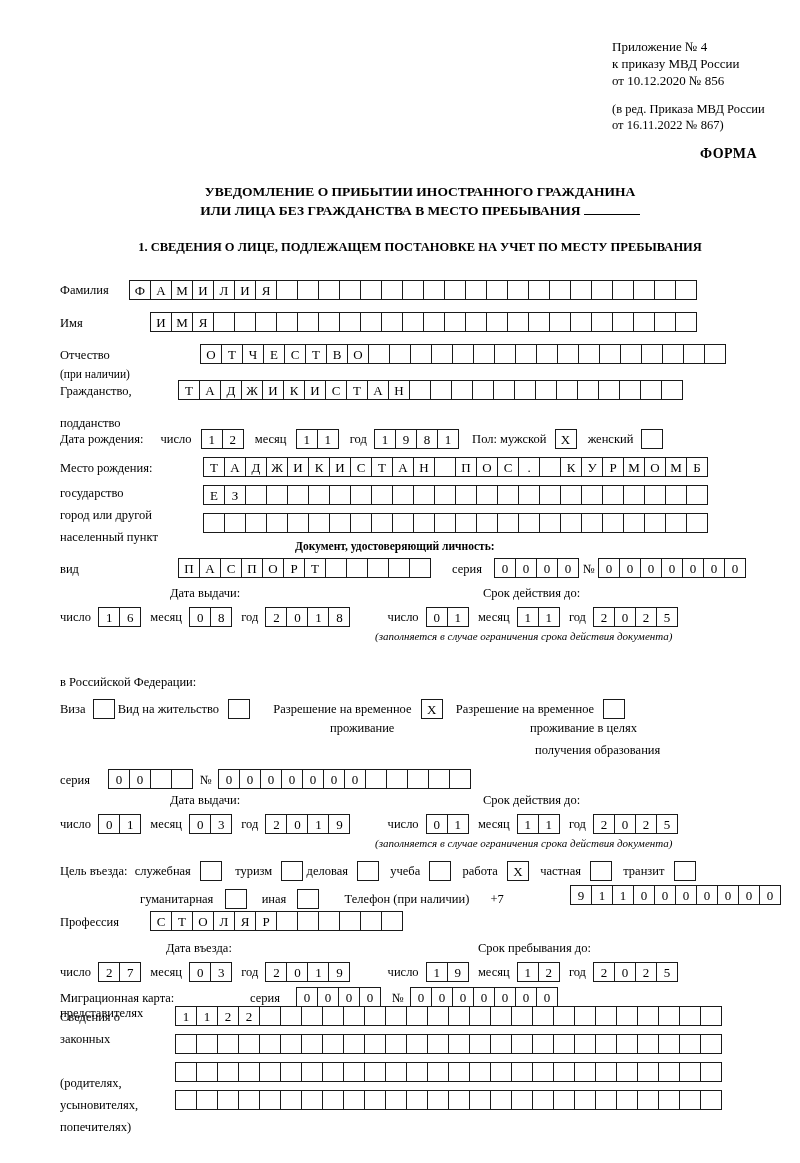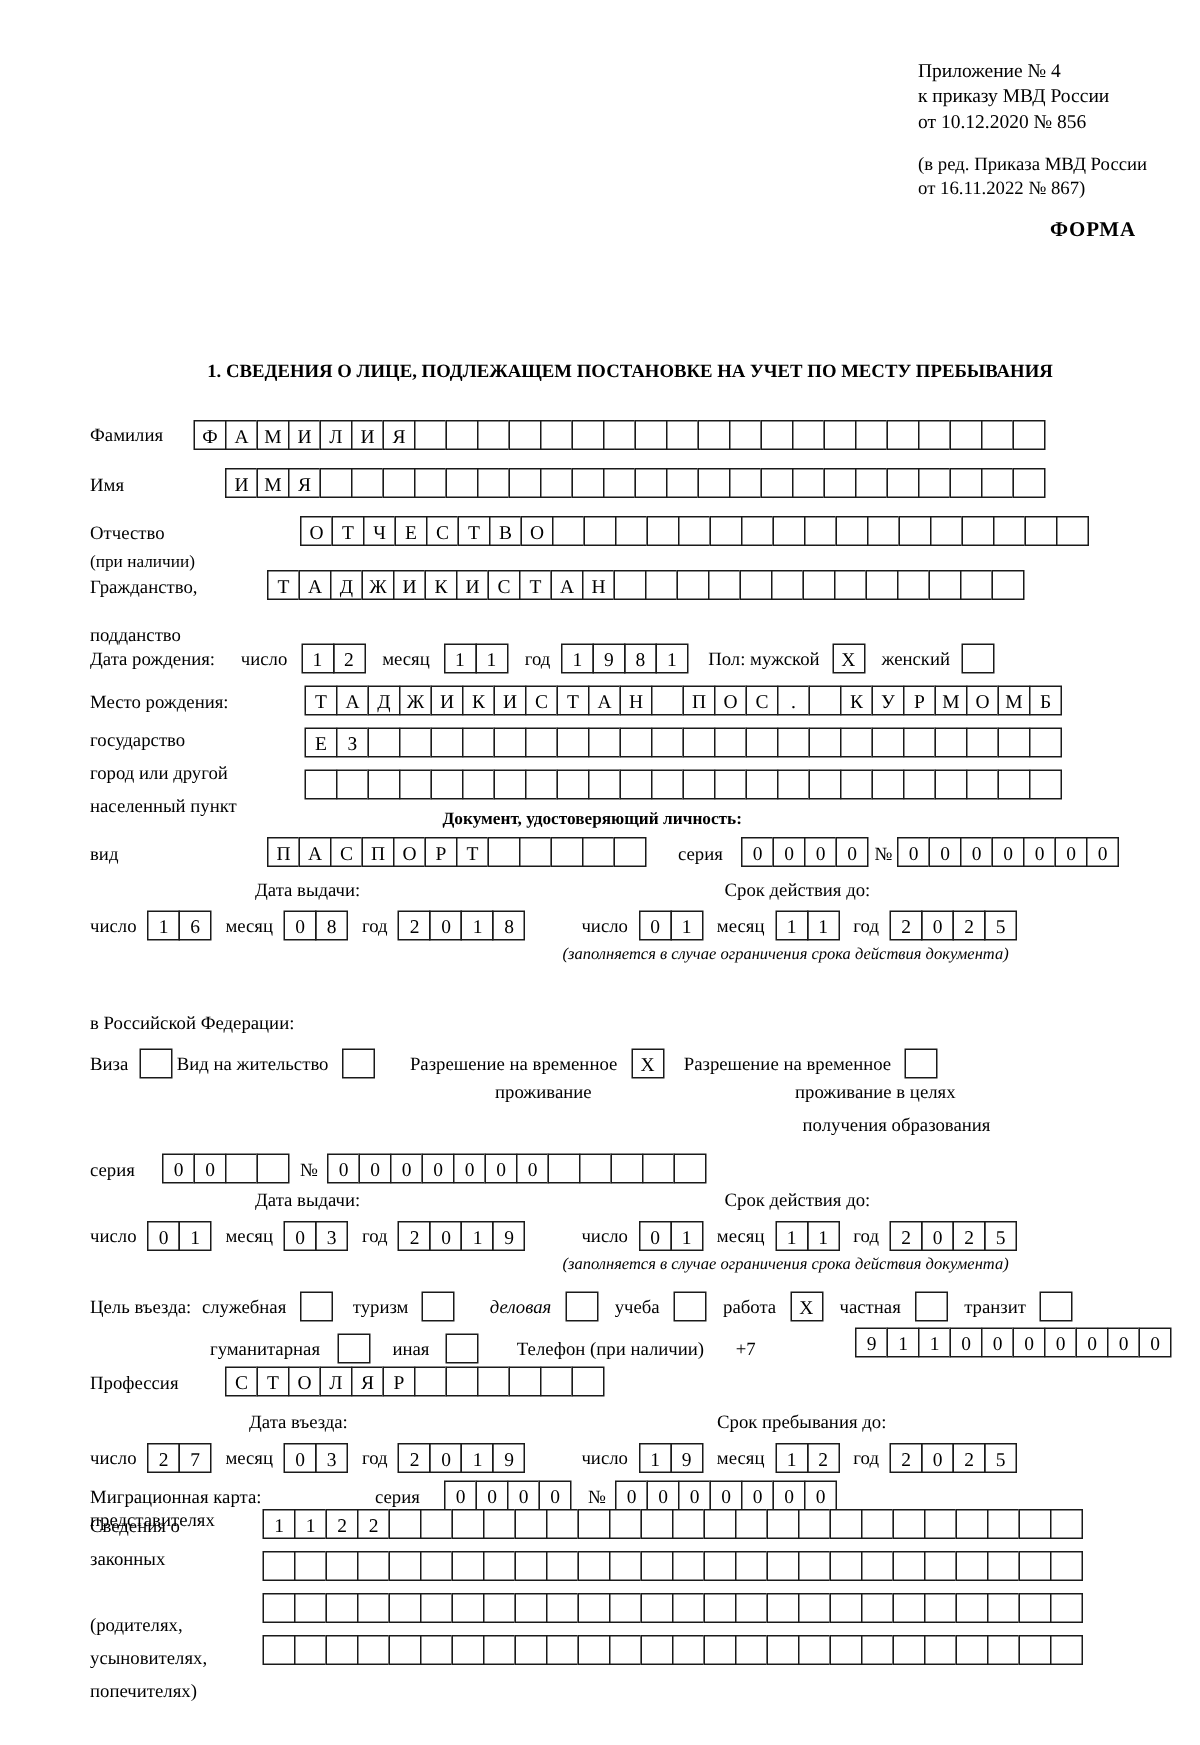--- a/index.html
+++ b/index.html
@@ -98,20 +98,27 @@
     <div>к приказу МВД России</div>
     <div>от 10.12.2020 № 856</div>
     <div class="sub">
       <div>(в ред. Приказа МВД России</div>
       <div>от 16.11.2022 № 867)</div>
     </div>
   </div>
 
   <div class="forma">ФОРМА</div>
 
+  <div class="title">
+    <div>УВЕДОМЛЕНИЕ О ПРИБЫТИИ ИНОСТРАННОГО ГРАЖДАНИНА</div>
+    <div>
+      <span>ИЛИ ЛИЦА БЕЗ ГРАЖДАНСТВА В МЕСТО ПРЕБЫВАНИЯ</span>
+      <span class="uline"></span>
+    </div>
+  </div>
 
   <div class="section1">1. СВЕДЕНИЯ О ЛИЦЕ, ПОДЛЕЖАЩЕМ ПОСТАНОВКЕ НА УЧЕТ ПО МЕСТУ ПРЕБЫВАНИЯ</div>
 
   <div class="row" style="left:60px; top:283px;">
     <span class="lbl">Фамилия</span>
   </div>
   <div class="row cells" style="left:129px; top:280px;">
     <div class="cell">Ф</div>
       <div class="cell">А</div>
       <div class="cell">М</div>
@@ -517,21 +524,21 @@
       </span>
   </div>
   <div class="row note" style="left:375px; top:836px;">(заполняется в случае ограничения срока действия документа)</div>
 
   <div class="row" style="left:60px; top:861px;">
     <span class="txt">Цель въезда:</span>
     <span class="txt" style="margin-left:4px;">служебная</span>
     <span class="box" style="margin-left:6px;"></span>
     <span class="txt" style="margin-left:10px;">туризм</span>
     <span class="box" style="margin-left:6px;"></span>
-    <span class="txt" style="margin-left:20px;font-style:italic;">деловая</span>
+    <span class="txt" style="margin-left:0;">деловая</span>
     <span class="box" style="margin-left:6px;"></span>
     <span class="txt" style="margin-left:8px;">учеба</span>
     <span class="box" style="margin-left:6px;"></span>
     <span class="txt" style="margin-left:8px;">работа</span>
     <span class="box" style="margin-left:6px;">X</span>
     <span class="txt" style="margin-left:8px;">частная</span>
     <span class="box" style="margin-left:6px;"></span>
     <span class="txt" style="margin-left:8px;">транзит</span>
     <span class="box" style="margin-left:6px;"></span>
   </div>

